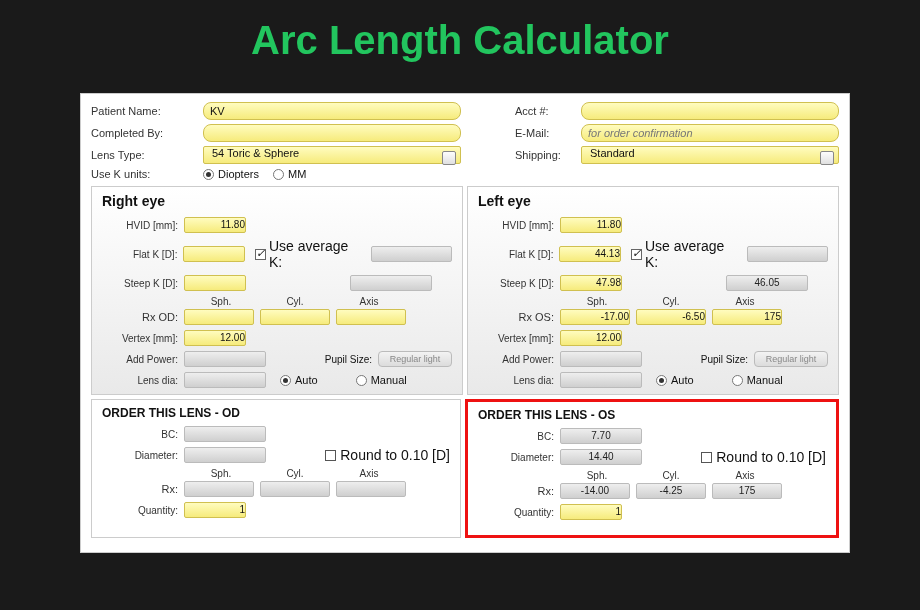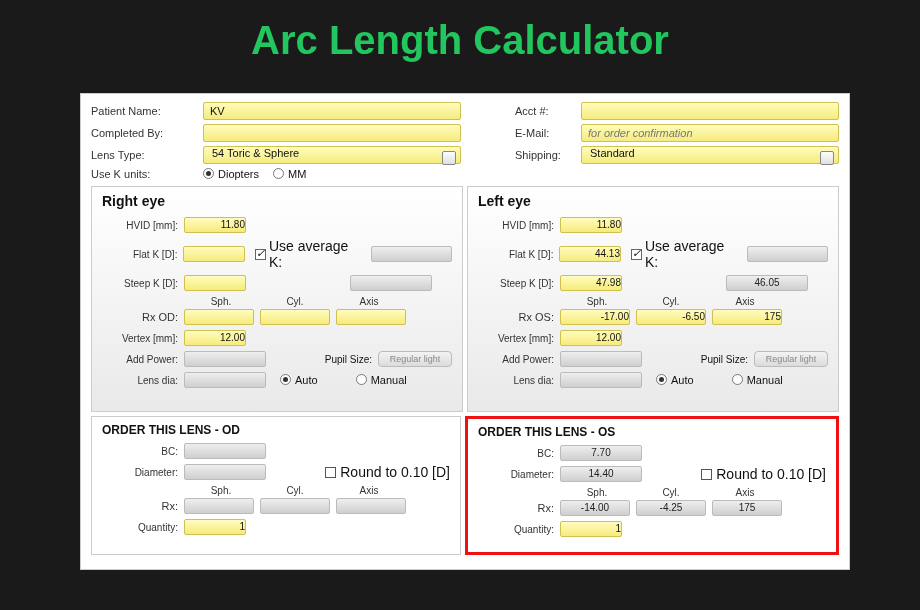--- a/index.html
+++ b/index.html
@@ -2,31 +2,31 @@
 <html><head>
 <meta charset="utf-8">
 <style>
   *{box-sizing:border-box;margin:0;padding:0}
   body{background:#1a1a1a;font-family:"Segoe UI",Arial,sans-serif;font-size:11px;color:#111}
   .outer{width:920px;height:610px;background:#1a1a1a;position:relative}
   .title{color:#22c55e;font-size:40px;font-weight:bold;text-align:center;padding:18px 0 30px}
   .panel{background:#fff;margin:0 70px 0 80px;border:1px solid #ccc;padding:8px 10px 14px 10px}
   .row{display:flex;align-items:center;margin-bottom:4px}
   .lbl{width:112px;font-size:11px;color:#333}
-  .fld{flex:1;height:18px;border:1px solid #d0c050;border-radius:2px;background:linear-gradient(#fffcbf,#f6eb7c);padding:0 6px;font-size:11px;line-height:16px}
+  .fld{flex:1;height:18px;border:1px solid #d0c050;border-radius:8px;background:linear-gradient(#fffcbf,#f6eb7c);padding:0 6px;font-size:11px;line-height:16px}
   .gap{width:54px}
   .lbl2{width:66px;font-size:11px;color:#333}
   .sel{flex:1;height:18px;border:1px solid #d0c050;border-radius:2px;background:linear-gradient(#fffcbf,#f6eb7c);padding:0 8px;font-size:11px;position:relative}
   .sel::after{content:"";position:absolute;right:4px;top:4px;width:12px;height:12px;border:1px solid #888;background:linear-gradient(#fdfdfd,#e0e0e0);border-radius:2px}
   .sel .caret{position:absolute;right:7px;top:7px;border-left:3px solid transparent;border-right:3px solid transparent;border-top:5px solid #333}
-  .radio{display:inline-flex;align-items:flex-start;margin-right:14px;font-size:11px}
+  .radio{display:inline-flex;align-items:center;margin-right:14px;font-size:11px}
   .radio i{width:11px;height:11px;border:1px solid #777;border-radius:50%;margin-right:4px;display:inline-block;position:relative;background:#fff}
   .radio.on i::after{content:"";position:absolute;left:2px;top:2px;width:5px;height:5px;border-radius:50%;background:#333}
   .eyes{display:flex;margin-top:6px}
-  .eye{flex:1;background:linear-gradient(#ffffff,#f2f2f2 60%,#e9e9e9);border:1px solid #ccc;padding:6px 10px 18px 10px}
+  .eye{flex:1;background:linear-gradient(#ffffff,#f2f2f2 60%,#e9e9e9);border:1px solid #ccc;padding:6px 10px 1px 10px}
   .eye+.eye{margin-left:4px}
   .eye h3{font-size:14px;font-weight:bold;margin-bottom:8px}
   .erow{display:flex;align-items:center;margin-bottom:5px;font-size:10px}
   .elab{width:82px;text-align:right;padding-right:6px;color:#333}
   .y{width:62px;height:16px;border:1px solid #d0c050;border-radius:2px;background:linear-gradient(#fffcbf,#f6eb7c);text-align:right;font-size:10px;line-height:14px}
   .g{width:82px;height:16px;border:1px solid #bbb;border-radius:2px;background:linear-gradient(#eee,#cfcfcf);text-align:center;font-size:10px;line-height:14px;color:#222}
   .cb{display:inline-flex;align-items:center;margin-left:10px;font-size:14px}
   .cb i{width:11px;height:11px;border:1px solid #666;background:#fff;margin-right:3px;position:relative}
   .cb.on i::after{content:"✓";position:absolute;left:0;top:-3px;font-size:11px;color:#111}
   .colhdr{display:flex;font-size:10px;color:#333;margin:2px 0 2px 82px}

